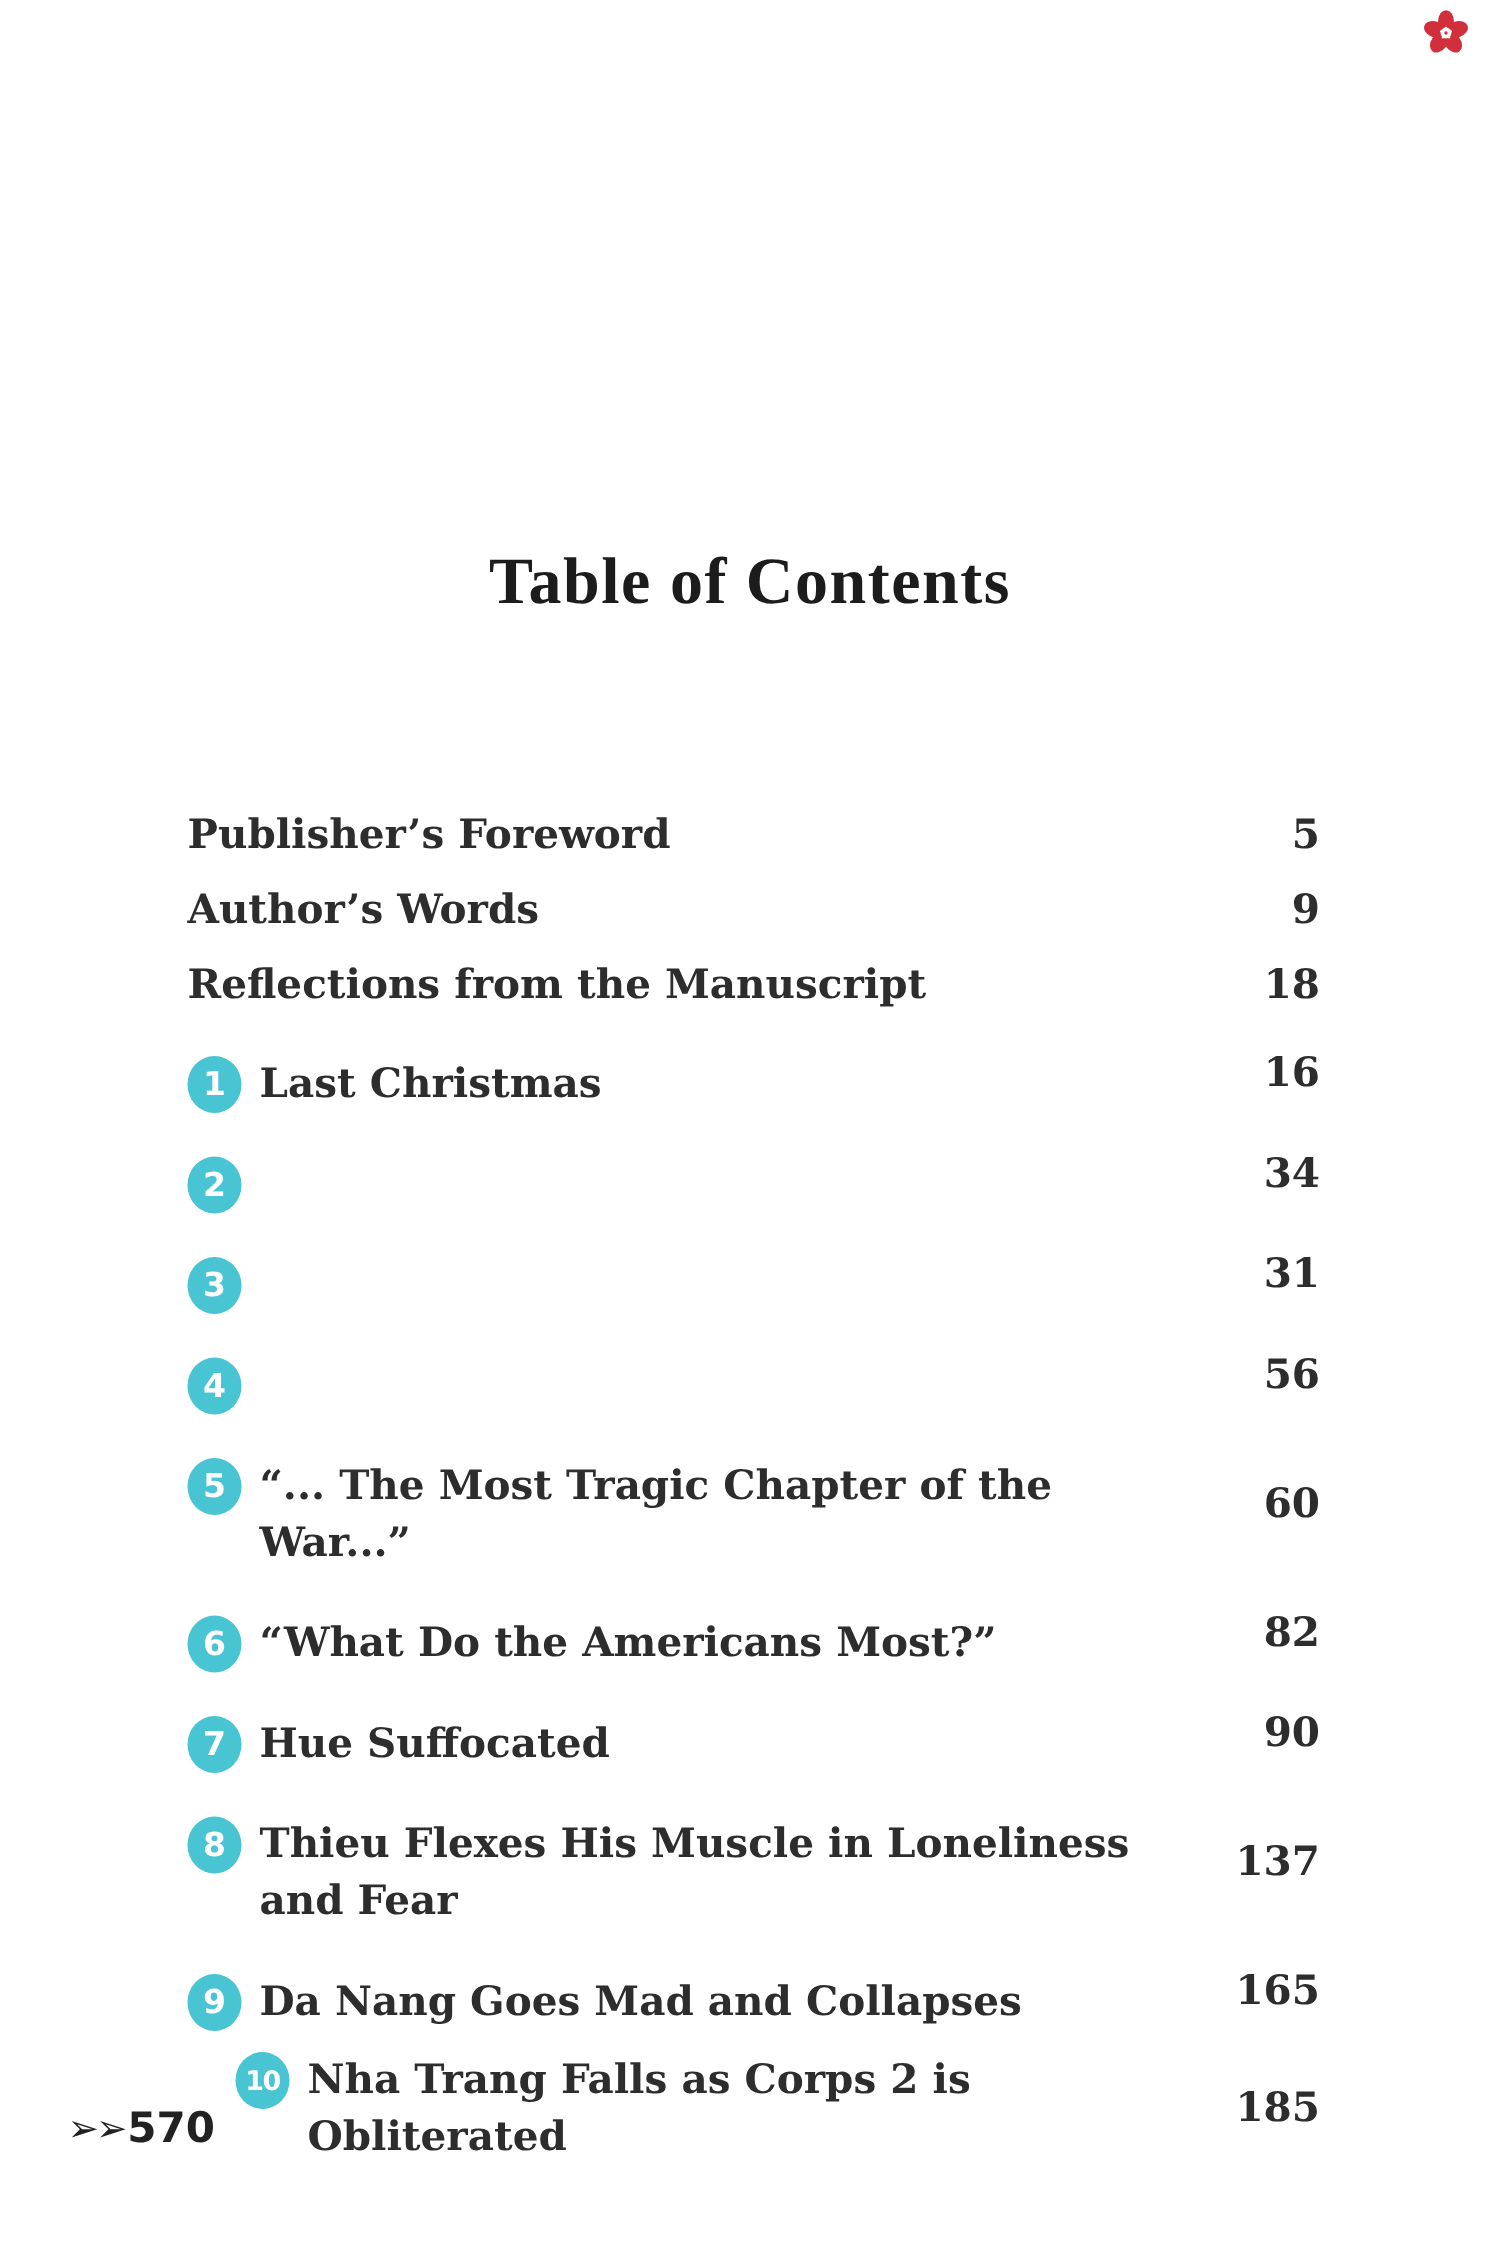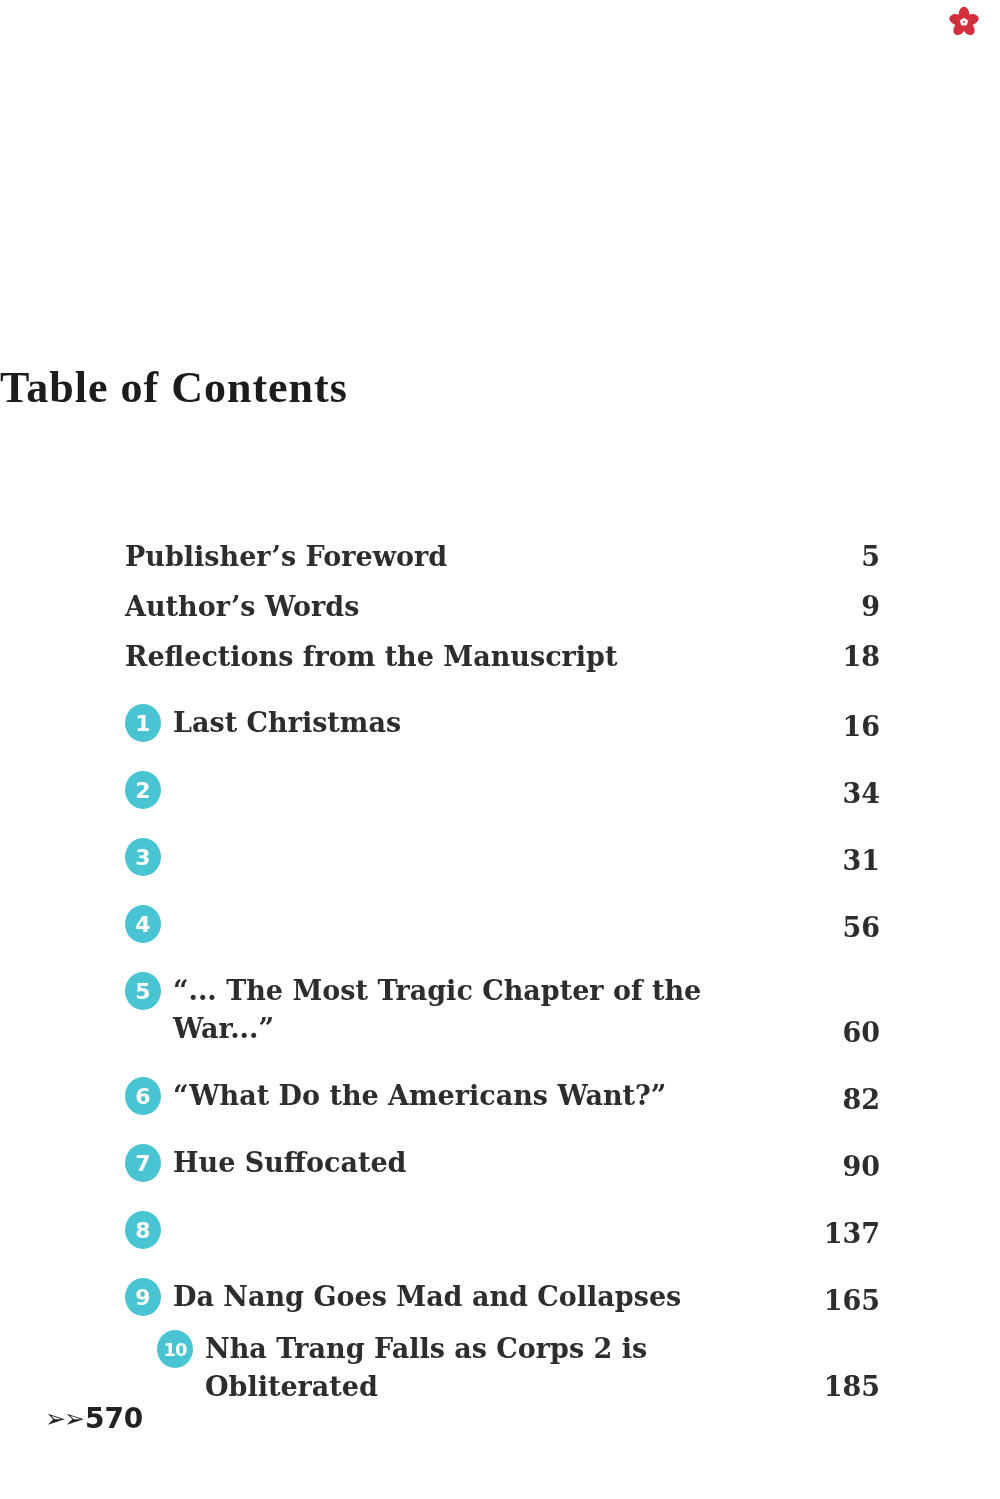--- a/index.html
+++ b/index.html
@@ -4,29 +4,29 @@
 <style>
   html,body{margin:0;padding:0;}
   body{
     width:1000px;height:1499px;position:relative;background:#ffffff;
     font-family:"DejaVu Serif",serif;color:#2d2d2d;overflow:hidden;
   }
   .flower{
     position:absolute;top:6px;right:20px;width:32px;height:32px;
   }
   .page-title{
-    position:absolute;top:362px;left:0;width:100%;text-align:left;
+    position:absolute;top:362px;left:0;width:100%;text-align:center;
     font-family:"Liberation Serif",serif;font-weight:700;font-size:44px;
     letter-spacing:1px;color:#1c1c1c;
   }
   .toc{
     position:absolute;left:125px;top:539px;width:755px;
   }
   .row{
-    display:flex;justify-content:space-between;align-items:flex-end;
+    display:flex;justify-content:space-between;align-items:center;
   }
   .front{
     font-size:27px;font-weight:700;line-height:36px;margin-bottom:14px;
   }
   .front .label{flex:1;}
   .num{
     width:64px;text-align:right;font-size:27px;font-weight:700;
     line-height:30px;flex:0 0 64px;
   }
   .front .num{line-height:36px;}
@@ -134,34 +134,35 @@
   <div class="row chap">
     <div class="lead">
       <div class="badge">5</div>
       <div class="title">“... The Most Tragic Chapter of the War...”</div>
     </div>
     <div class="num">60</div>
   </div>
   <div class="row chap">
     <div class="lead">
       <div class="badge">6</div>
-      <div class="title">“What Do the Americans Want?”</div>
+      <div class="title">“What Do the Americans Most?”</div>
     </div>
     <div class="num">82</div>
   </div>
   <div class="row chap">
     <div class="lead">
       <div class="badge">7</div>
       <div class="title">Hue Suffocated</div>
     </div>
     <div class="num">90</div>
   </div>
   <div class="row chap">
     <div class="lead">
       <div class="badge">8</div>
+      <div class="title">Thieu Flexes His Muscle in Loneliness and Fear</div>
     </div>
     <div class="num">137</div>
   </div>
   <div class="row chap">
     <div class="lead">
       <div class="badge">9</div>
       <div class="title">Da Nang Goes Mad and Collapses</div>
     </div>
     <div class="num">165</div>
   </div>

